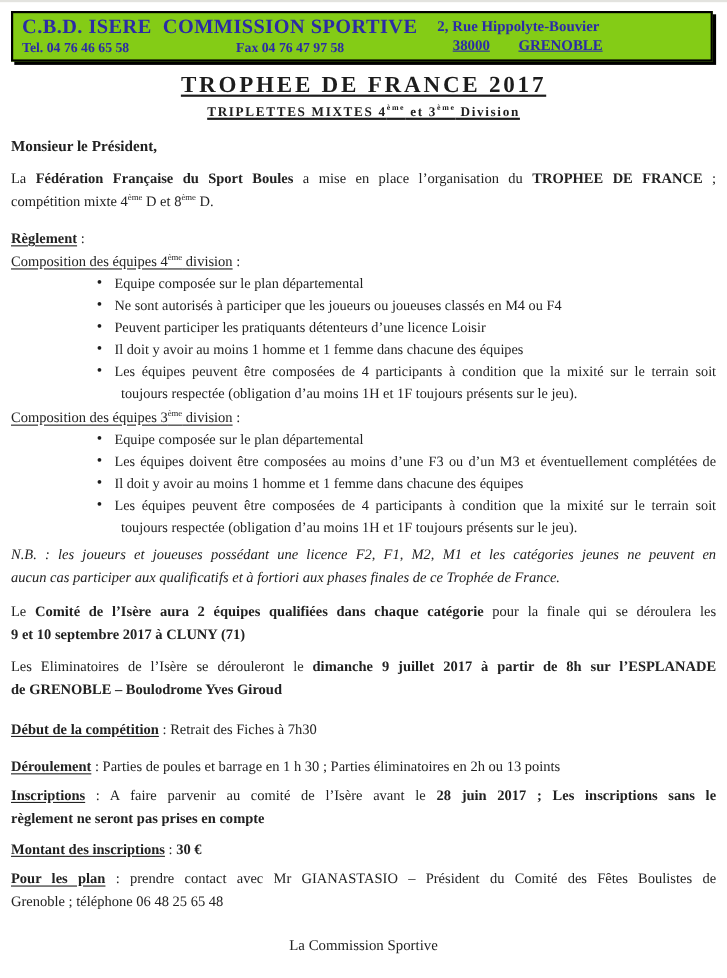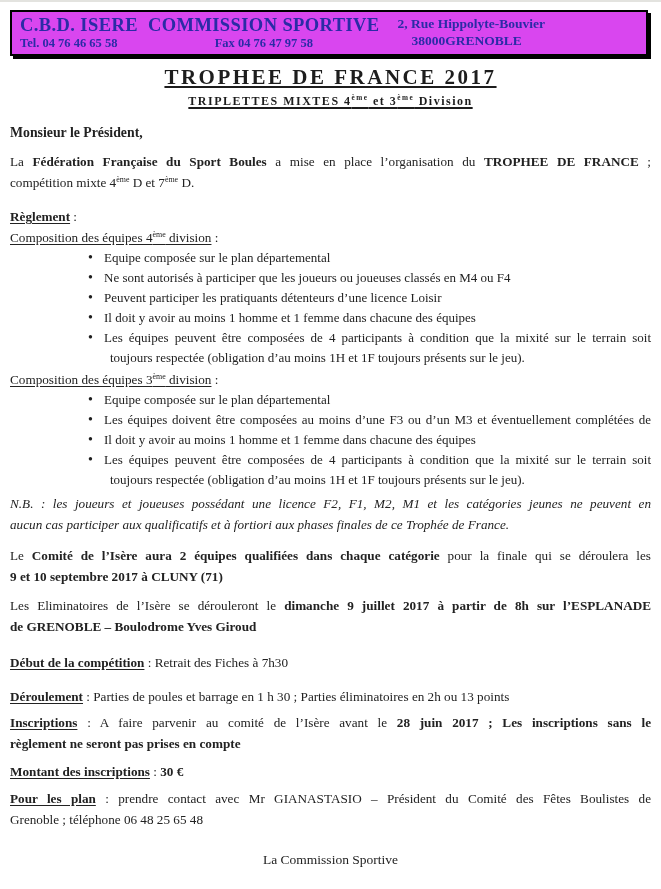--- a/index.html
+++ b/index.html
@@ -16,21 +16,21 @@
     border:2px solid #000;box-shadow:3px 3px 0 0 #000;
     margin-right:3px;padding:3px 6px 3px 8px;
     font-weight:bold;
   }
   .hb-col1{flex:0 0 122px;}
   .hb-col2{flex:0 0 205px;text-align:center;margin-left:6px;}
   .hb-col3{flex:0 0 auto;margin-left:18px;}
   .hb-big{font-size:18.5px;line-height:20px;letter-spacing:.4px;white-space:nowrap;}
   .hb-small{font-size:12.5px;line-height:16px;white-space:nowrap;}
   .hb-addr{font-size:13.5px;line-height:17px;white-space:nowrap;}
-  .hb-cityline{display:flex;padding-left:14px;}
+  .hb-cityline{display:flex;gap:26px;padding-left:14px;text-decoration:underline;}
 
   
   h1,h2{margin:0;text-align:center;font-weight:bold;color:#1d1d1d;
         text-decoration:underline;text-decoration-thickness:2px;text-underline-offset:2px;}
   h1{margin-top:10px;font-size:21px;line-height:22px;letter-spacing:2.5px;}
   h2{margin-top:2px;font-size:12px;line-height:23px;letter-spacing:1.5px;}
 
   
   p,.para,ul{margin:0;padding:0;}
   .salutation{margin-top:10px;line-height:20px;text-align:left;font-weight:bold;font-size:13.8px;}
@@ -61,21 +61,21 @@
   li{position:relative;padding-left:24px;}
   li .line{line-height:20px;}
   li .line:not(:first-child){margin-left:6px;}
   li::before{content:"\2022";position:absolute;left:8px;top:0;line-height:20px;font-size:14px;color:#1d1d1d;}
 </style>
 </head>
 <body style="color: rgb(34, 34, 34);">
 
 <div class="page">
 
-  <div class="header-box" style="background: #d946ef; color: rgb(43, 43, 166);">
+  <div class="header-box" style="background: #84cc16; color: rgb(43, 43, 166);">
     <div class="hb-col1">
       <div class="hb-big">C.B.D. ISERE</div>
       <div class="hb-small">Tel. 04 76 46 65 58</div>
     </div>
     <div class="hb-col2">
       <div class="hb-big">COMMISSION SPORTIVE</div>
       <div class="hb-small">Fax 04 76 47 97 58</div>
     </div>
     <div class="hb-col3">
       <div class="hb-addr">2, Rue Hippolyte-Bouvier</div>
@@ -86,21 +86,21 @@
     </div>
   </div>
 
   <h1>TROPHEE DE FRANCE 2017</h1>
   <h2><span>TRIPLETTES MIXTES 4</span><sup>ème</sup><span> et 3</span><sup>ème</sup><span> Division</span></h2>
 
   <p class="salutation">Monsieur le Président,</p>
 
   <div class="para mt-intro">
       <div class="line jl"><span>La </span><span class="b">Fédération Française du Sport Boules</span><span> a mise en place l’organisation du </span><span class="b">TROPHEE DE FRANCE</span><span> ;</span></div>
-      <div class="line"><span>compétition mixte 4</span><sup>ème</sup><span> D et 7</span><sup>ème</sup><span> D.</span></div>
+      <div class="line"><span>compétition mixte 4</span><sup>ème</sup><span> D et 8</span><sup>ème</sup><span> D.</span></div>
     </div>
 
   <p class="heading-u mt-regl"><span class="b u">Règlement</span><span> :</span></p>
   <p class="heading-u"><span class="u">Composition des équipes 4</span><span class="u"><sup>ème</sup></span><span class="u"> division</span><span> :</span></p>
   <ul>
       <li>
         <div class="line"><span>Equipe composée sur le plan départemental</span></div>
       </li>
       <li>
         <div class="line"><span>Ne sont autorisés à participer que les joueurs ou joueuses classés en M4 ou F4</span></div>

